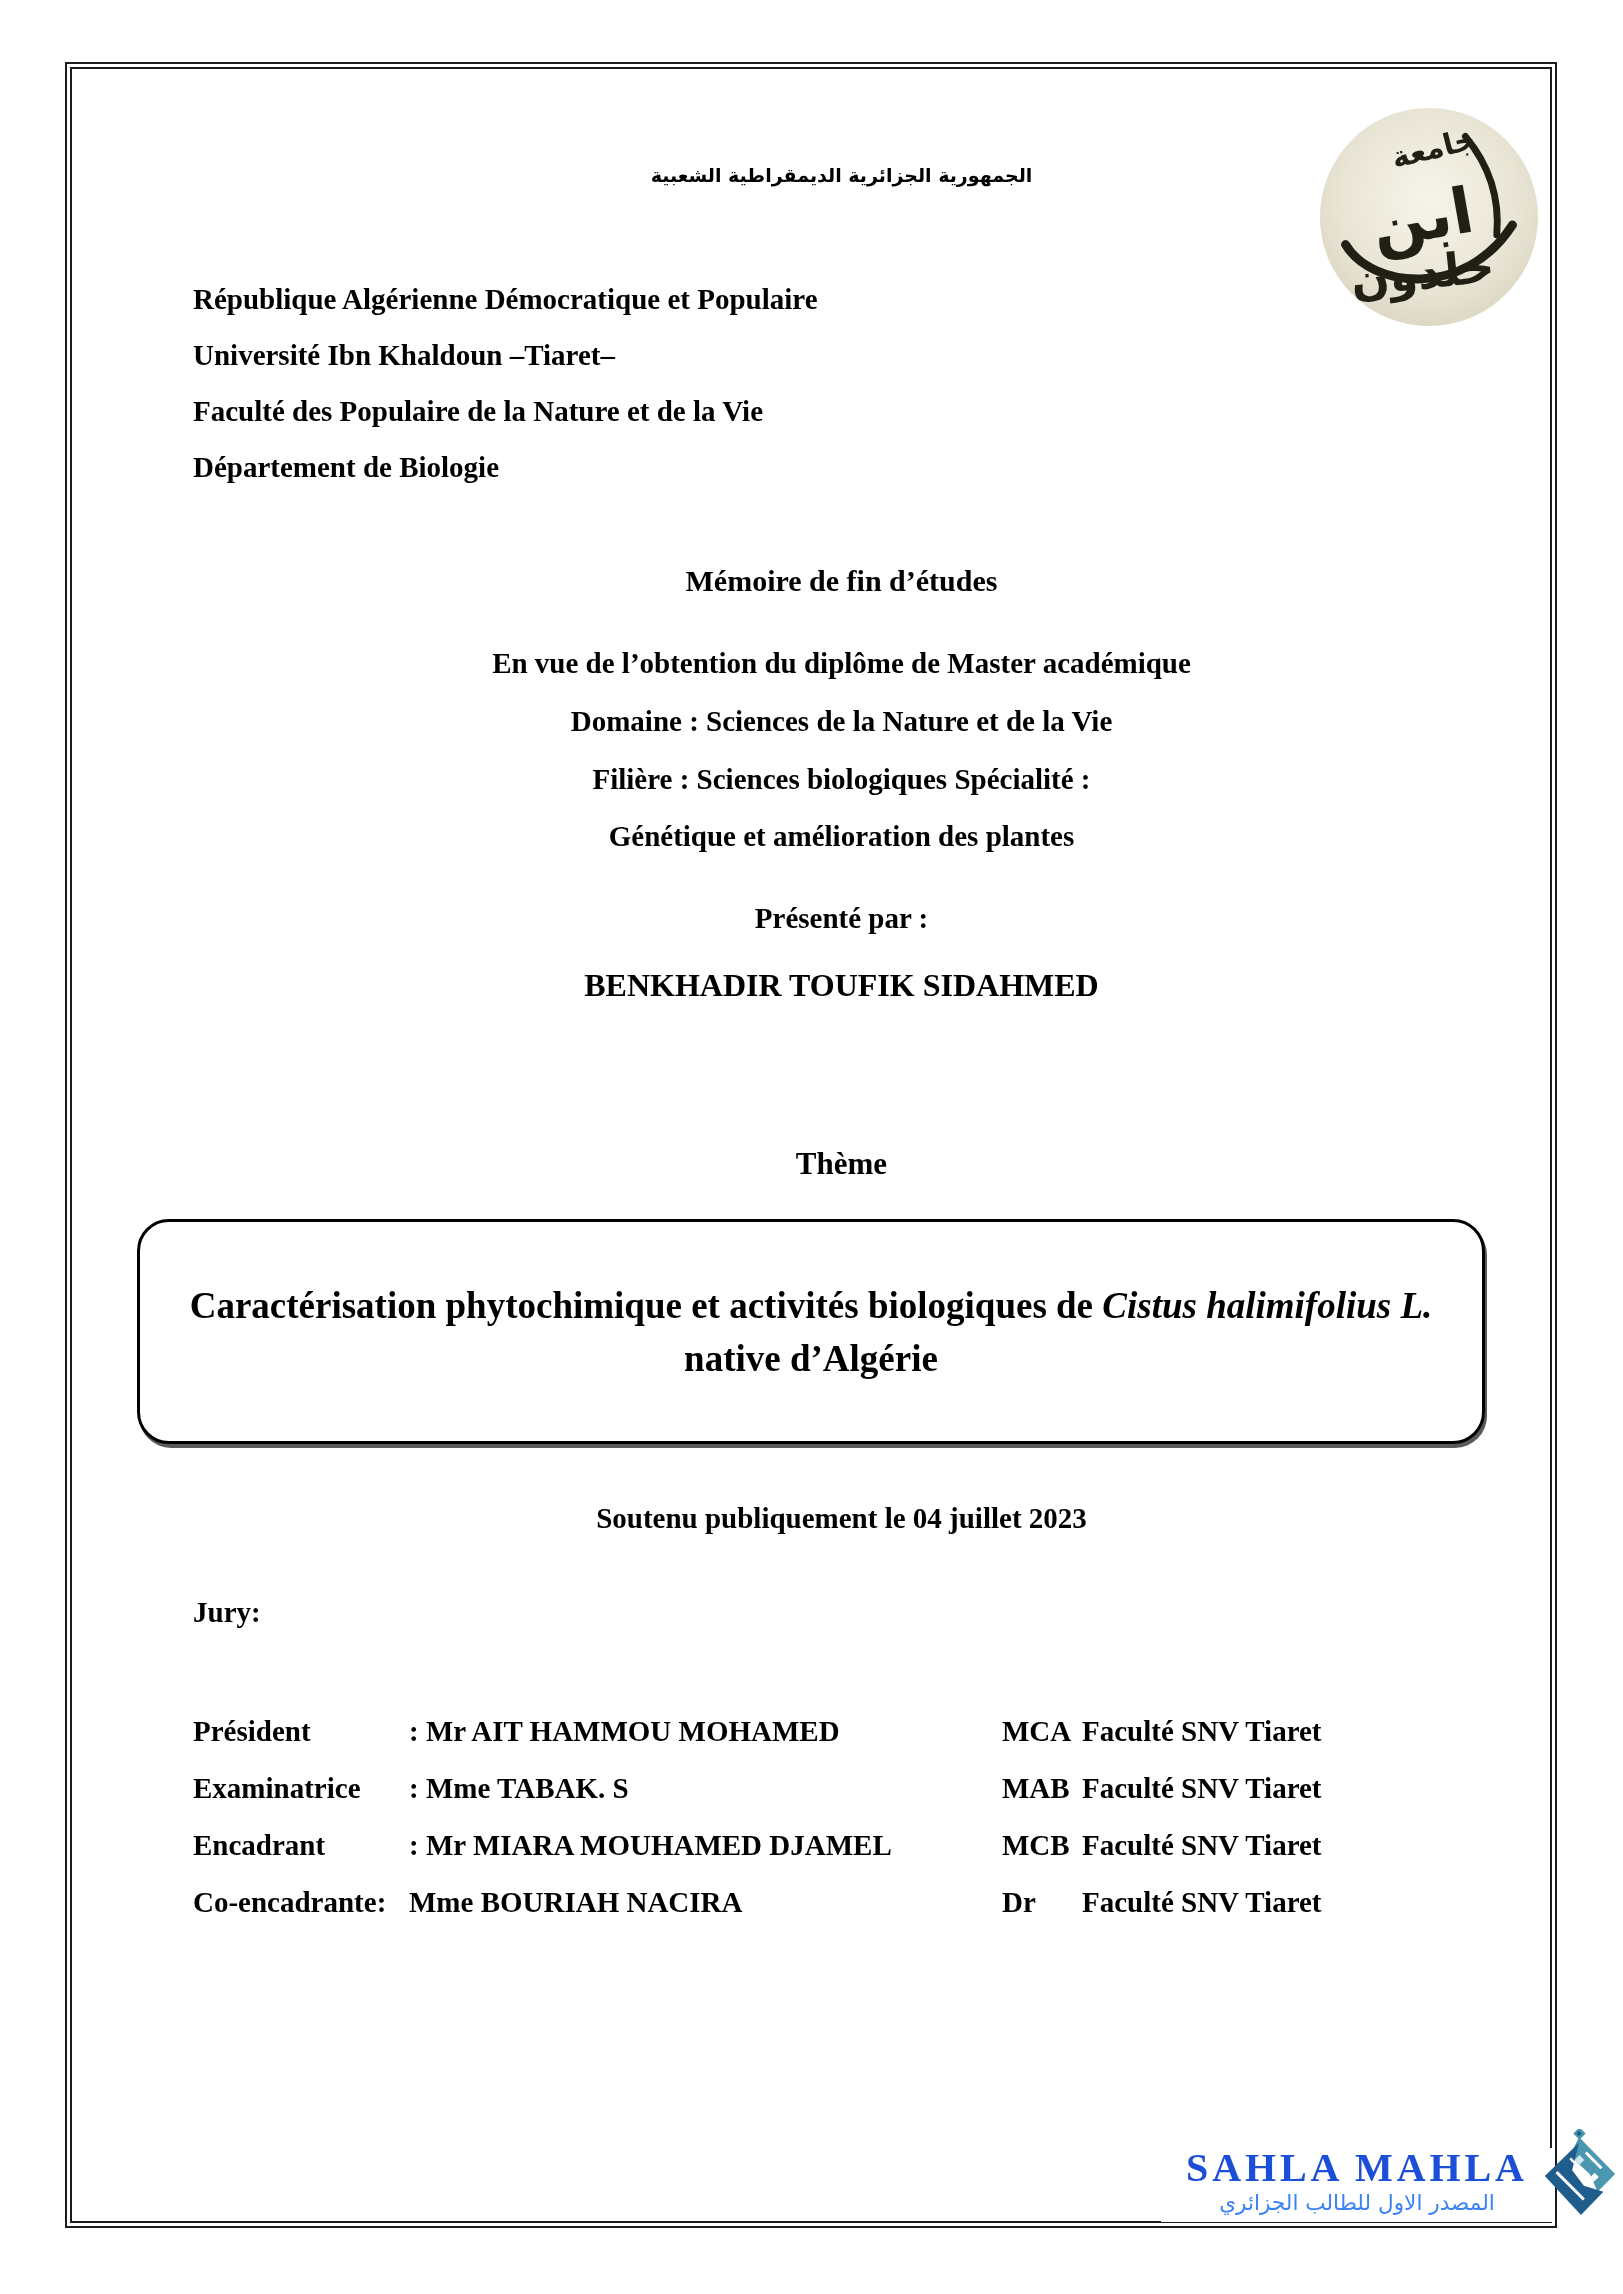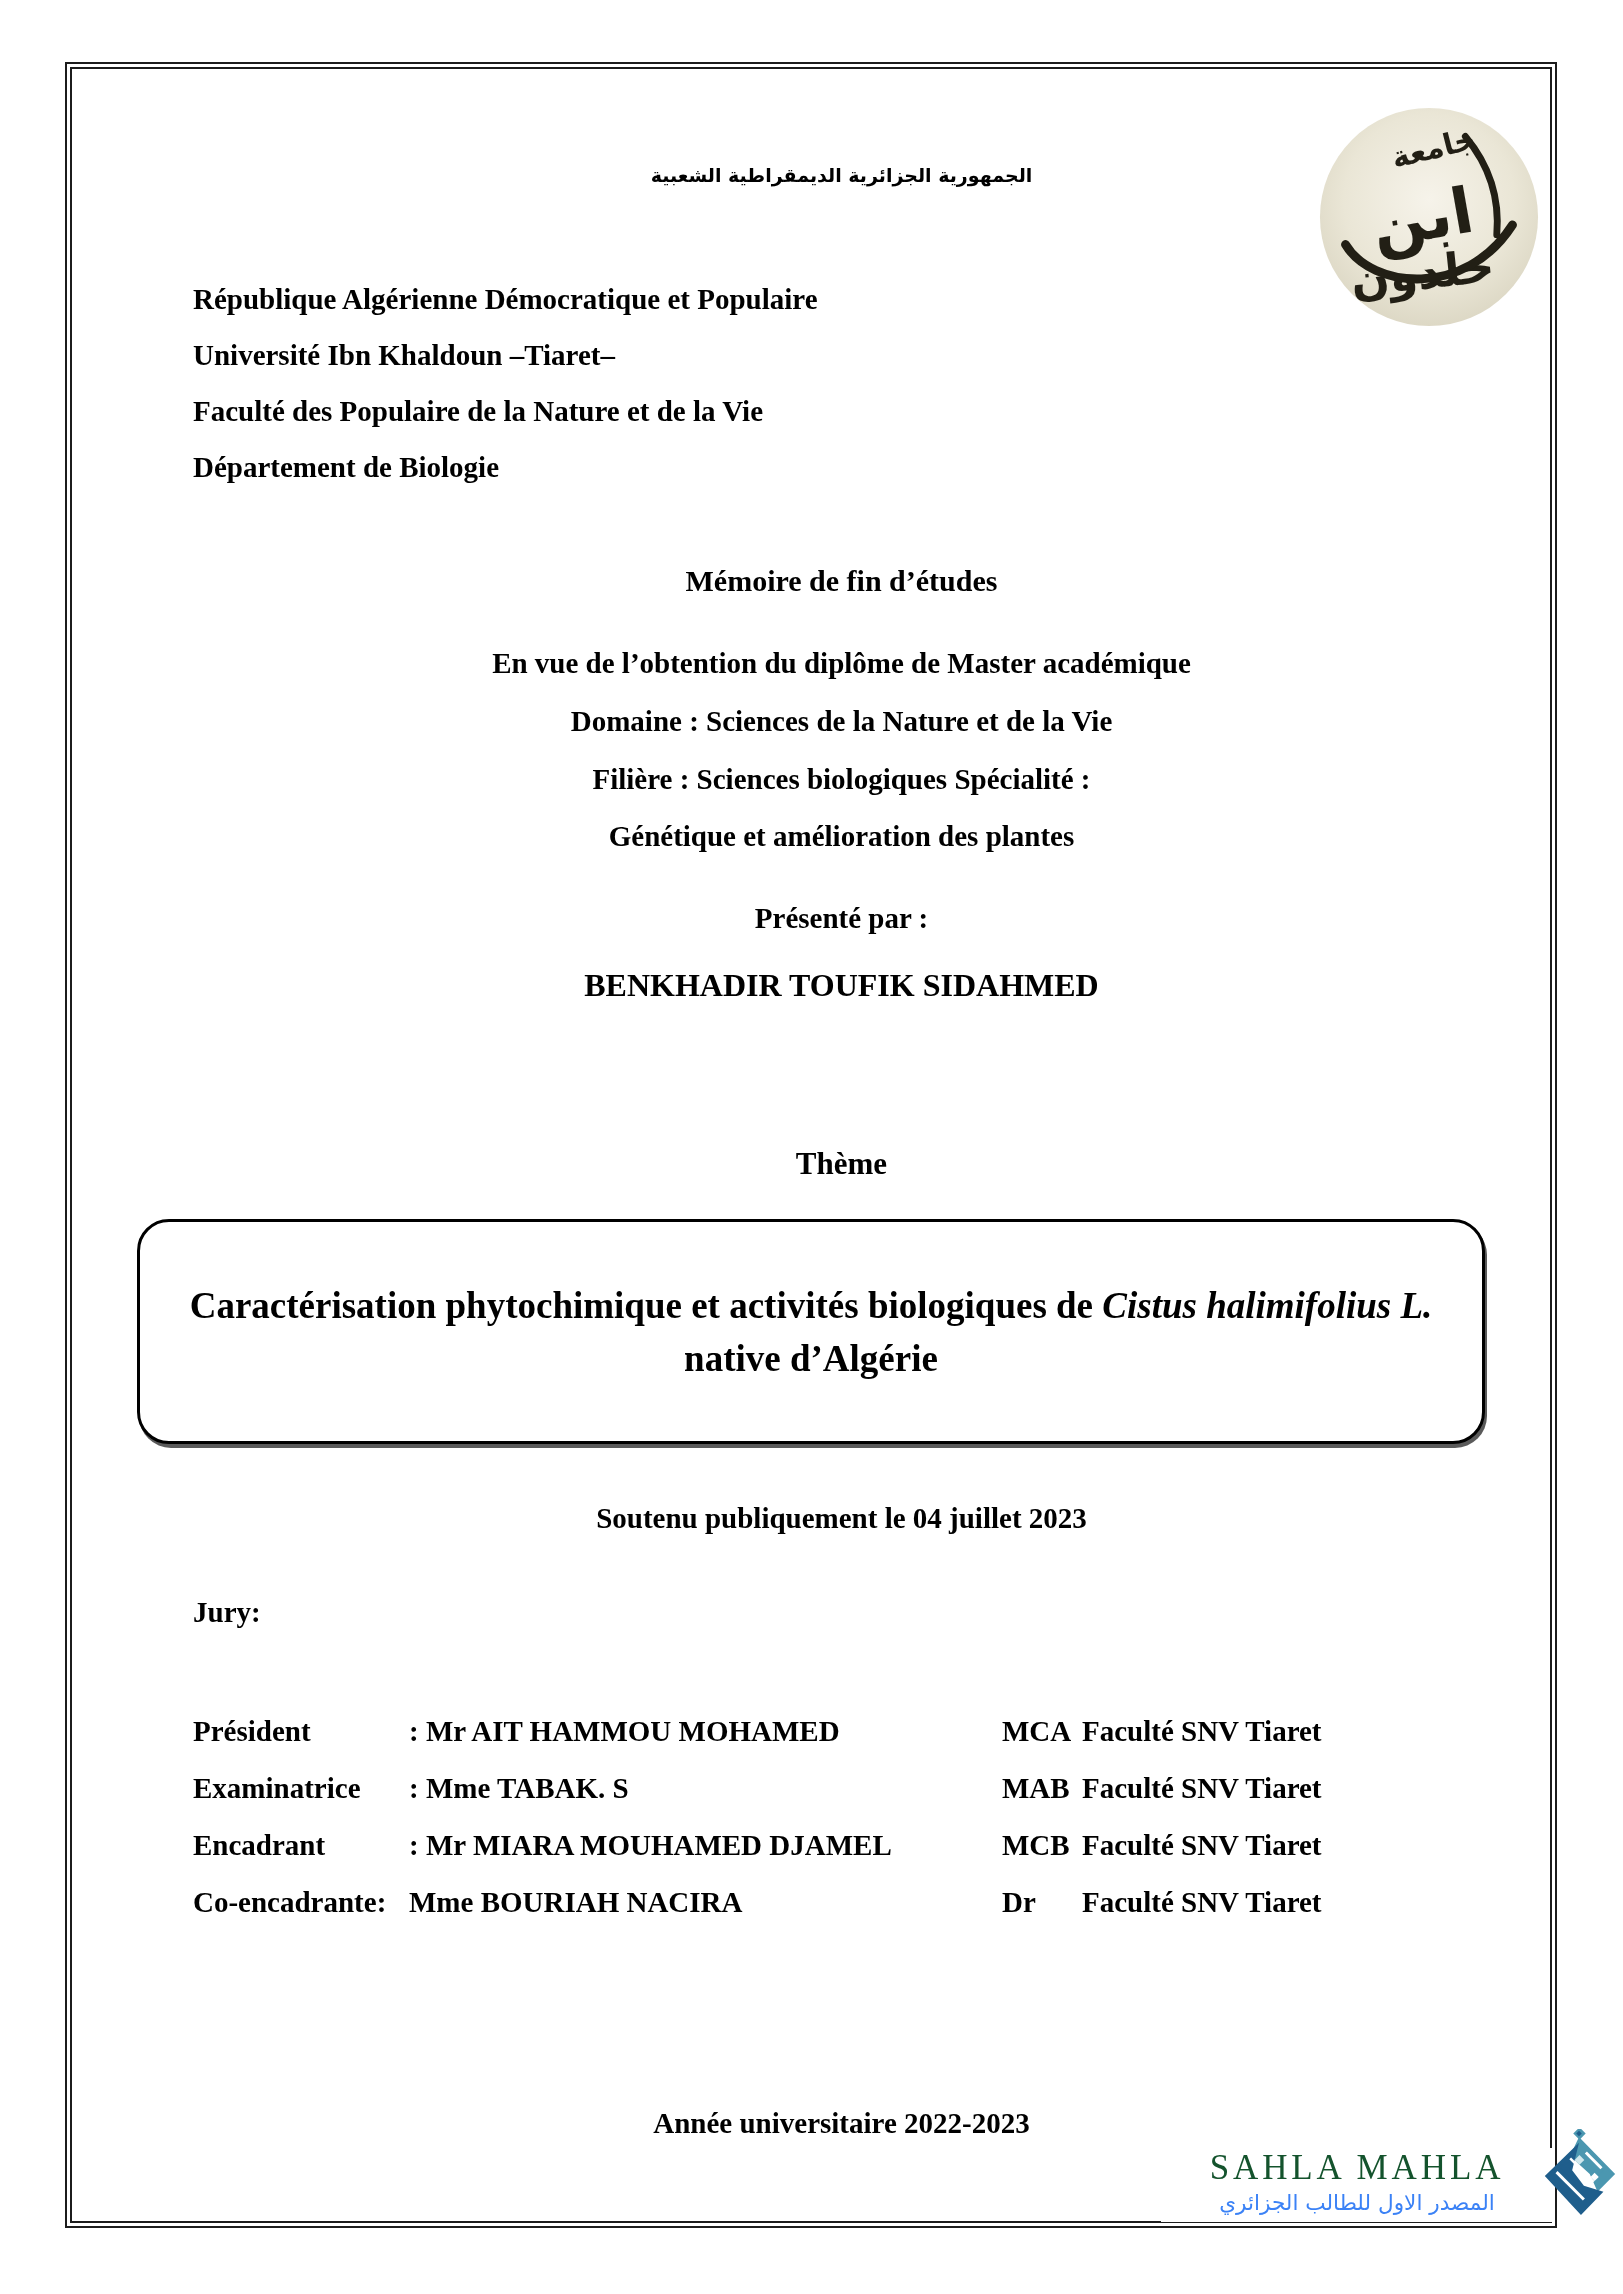--- a/index.html
+++ b/index.html
@@ -42,22 +42,22 @@
     left:193px;top:1703px;width:1255px;
     display:grid;grid-template-columns:216px 593px auto;
     font-size:29px;font-weight:bold;line-height:57px;white-space:nowrap;
   }
   .grade{display:inline-block;width:80px;}
   .wm-box{
     left:1161px;top:2148px;width:392px;height:74px;
     background:#ffffff;text-align:center;
   }
   .wm-brand{
-    font-size:35px;font-weight:normal;letter-spacing:3.9px;
-    color:#14532d;line-height:39px;white-space:nowrap;
+    font-size:40px;font-weight:bold;letter-spacing:3.9px;
+    color:#1d4ed8;line-height:39px;white-space:nowrap;
   }
   .wm-tagline{
     font-family:"DejaVu Sans", sans-serif;direction:rtl;
     font-size:21.6px;color:#3b82f6;line-height:31px;white-space:nowrap;
   }
   .seal{left:1318px;top:107px;width:222px;height:222px;}
   .wm-icon{left:1537px;top:2129px;width:84px;height:94px;}
 </style>
 </head>
 <body>
@@ -131,21 +131,20 @@
 
     <div>Encadrant</div>
     <div>: Mr MIARA MOUHAMED DJAMEL</div>
     <div><span class="grade">MCB</span><span>Faculté SNV Tiaret</span></div>
 
     <div>Co-encadrante:</div>
     <div>Mme BOURIAH NACIRA</div>
     <div><span class="grade">Dr</span><span>Faculté SNV Tiaret</span></div>
   </div>
 
-  <div class="abs center-band b line30" style="top:2107px;">Année universitaire 2022-2023</div>
 
   <div class="abs wm-box">
     <div class="wm-brand">SAHLA MAHLA</div>
     <div class="wm-tagline">المصدر الاول للطالب الجزائري</div>
   </div>
 
   <div class="abs wm-icon">
     <svg width="84" height="94" viewBox="0 0 86 96">
       <g>
 

